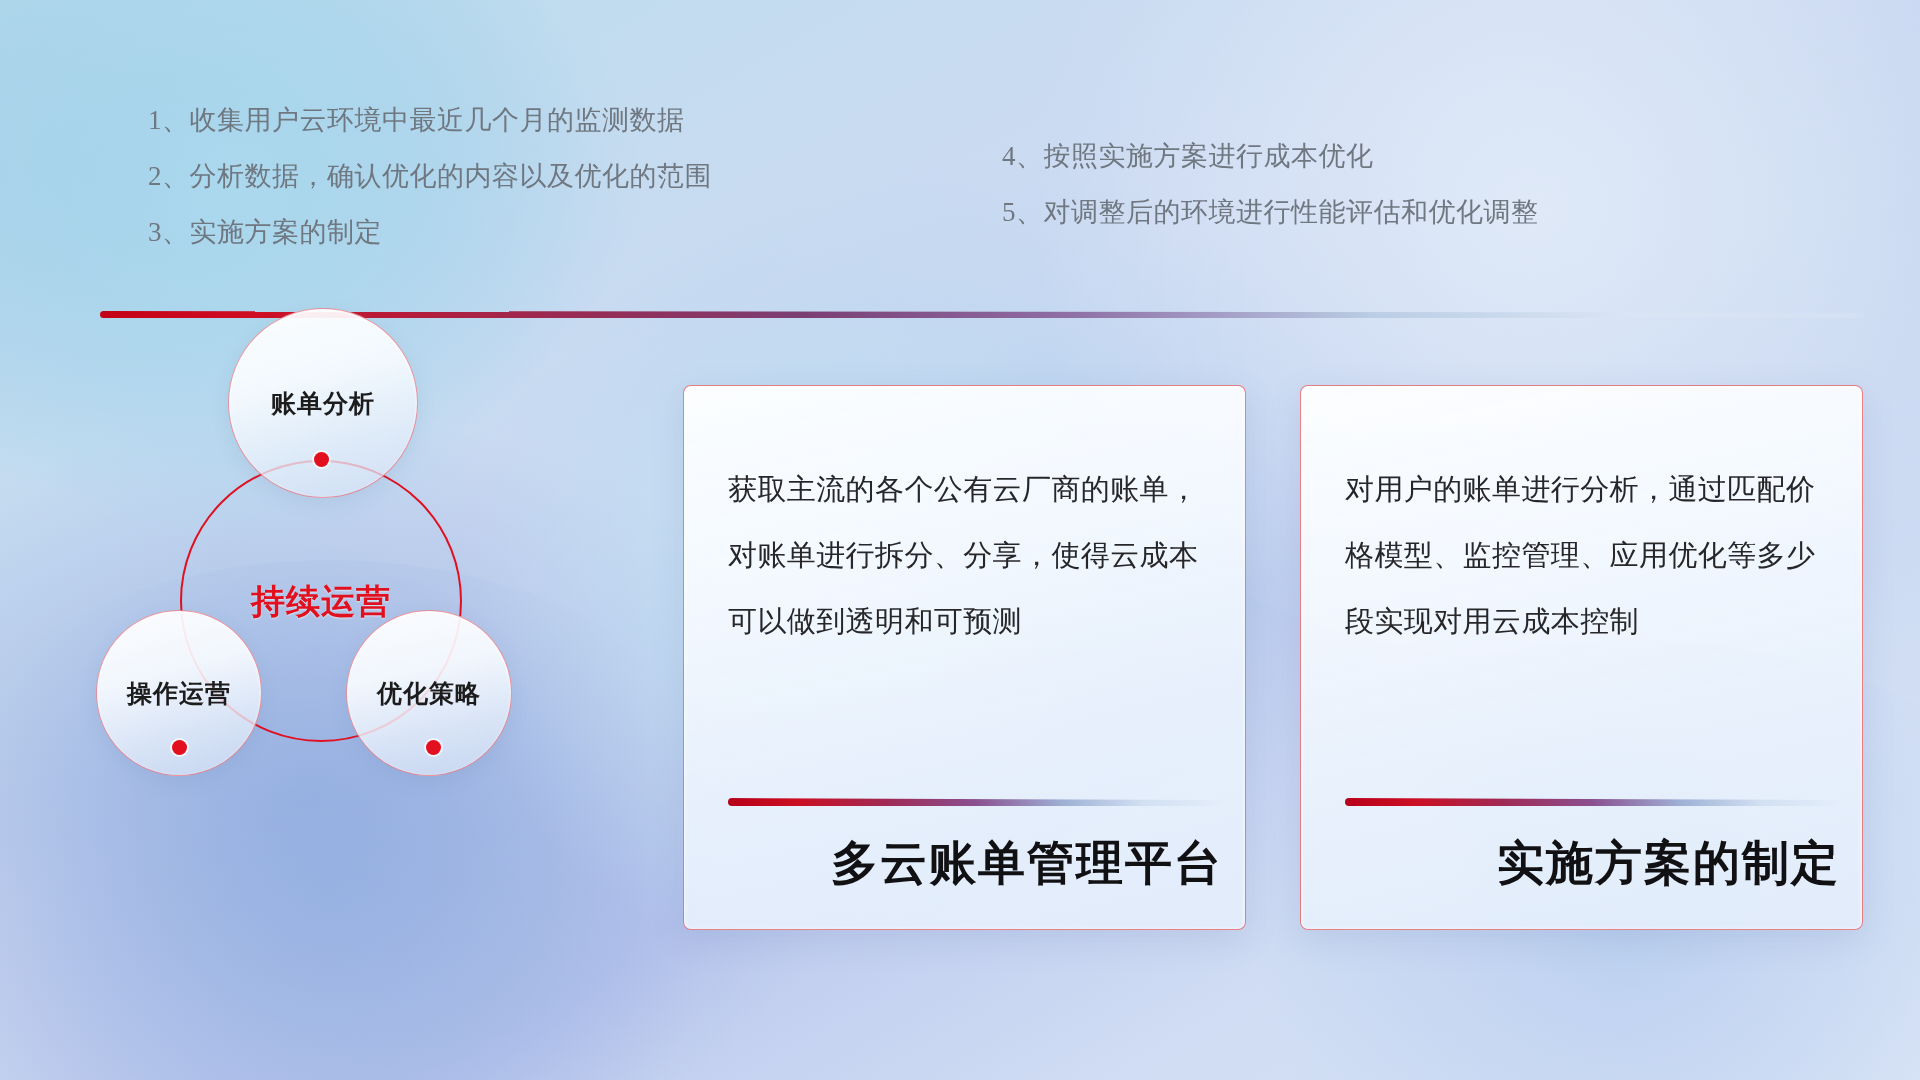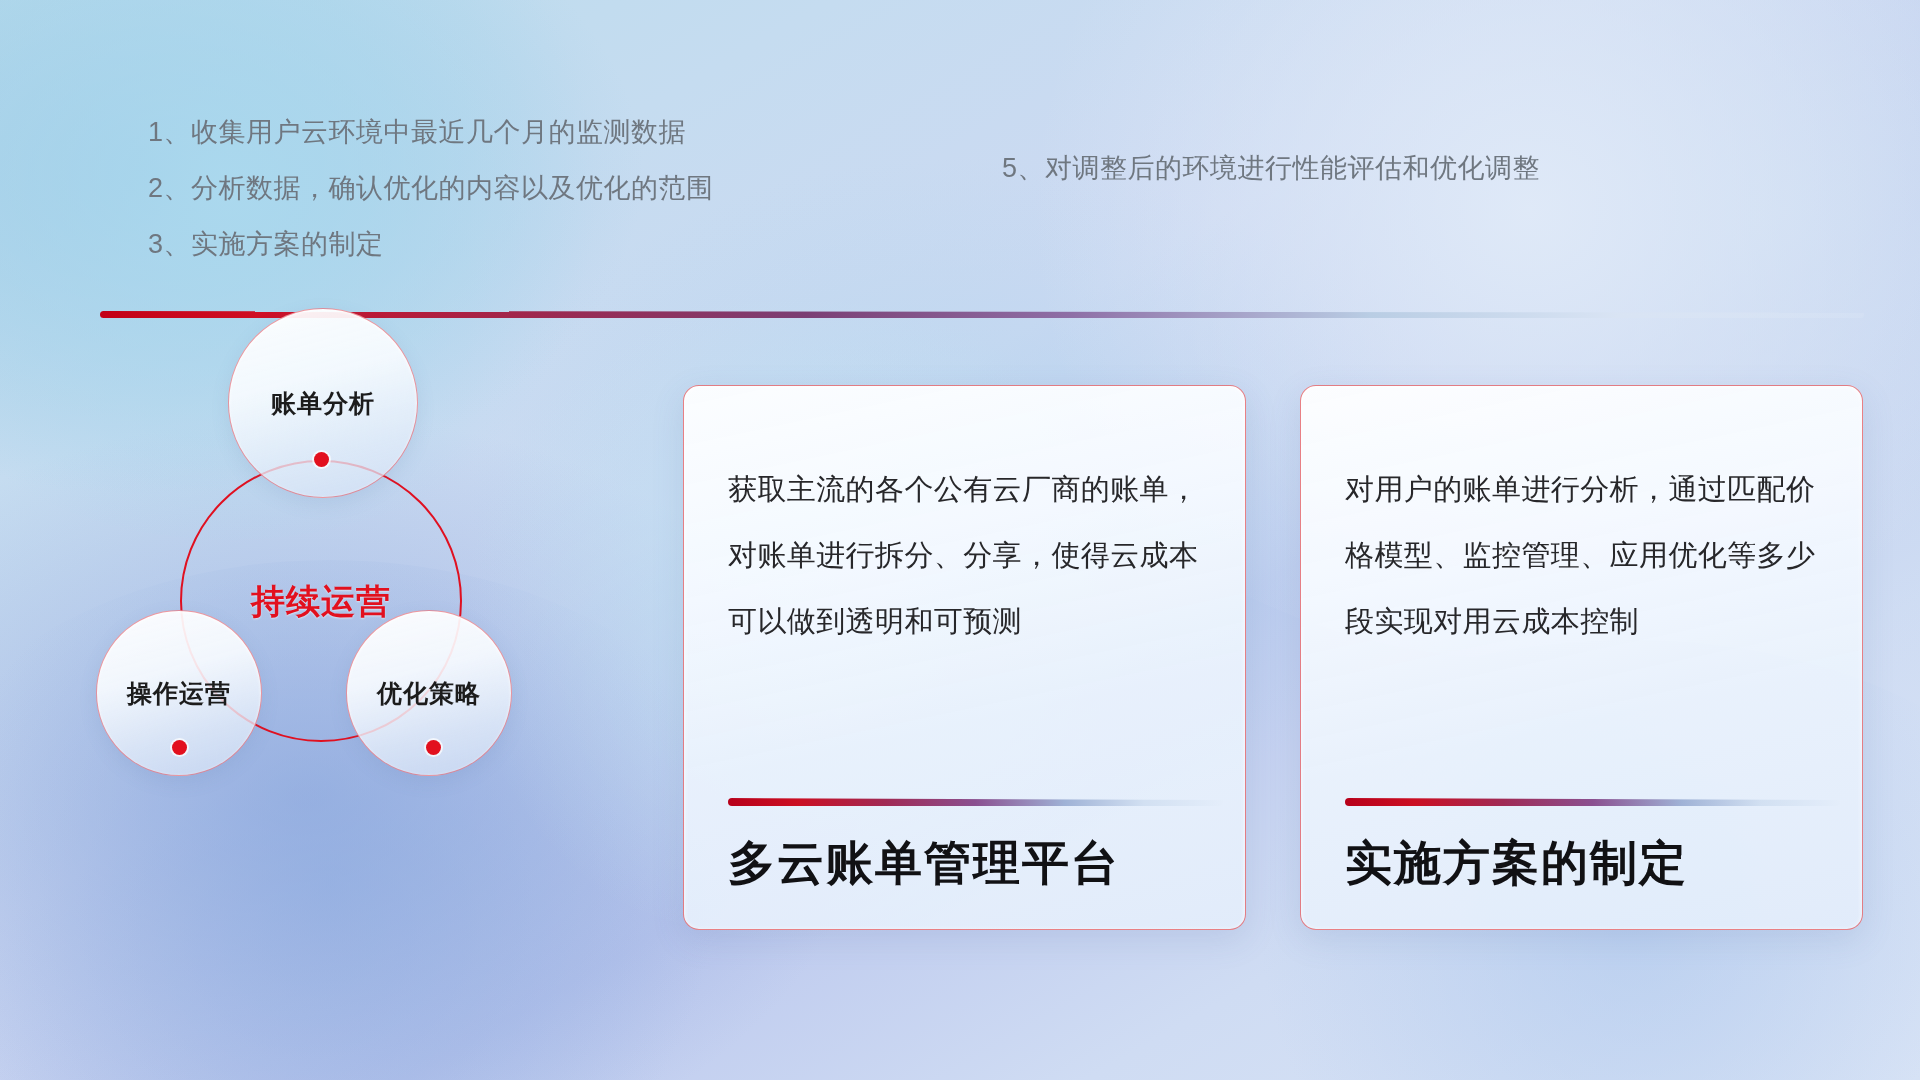--- a/index.html
+++ b/index.html
@@ -37,24 +37,25 @@
   .bloom.b3 { left:-120px; top:560px;   width:900px;  height:640px;
     background: radial-gradient(circle at 50% 50%, rgba(138,170,223,0.55) 0%, rgba(138,170,223,0) 70%); }
   .bloom.b4 { left:1180px; top:640px;   width:900px;  height:560px;
     background: radial-gradient(circle at 50% 50%, rgba(168,196,236,0.55) 0%, rgba(168,196,236,0) 70%); }
   .bloom.b5 { left:420px;  top:300px;   width:760px;  height:640px;
     background: radial-gradient(circle at 50% 50%, rgba(196,226,243,0.75) 0%, rgba(196,226,243,0) 68%); }
 
   
   .bullets {
     position: absolute;
-    top: 104px;
+    top: 92px;
     left: 0;
     width: 1920px;
     height: 165px;
+    font-family: Liberation Serif, serif;
   }
   .col-left  { position: absolute; left: 148px; top: 0; }
   .col-right { position: absolute; left: 1002px; top: 36px; }
 
   .bullet {
     font-size: 27px;
     line-height: 56px;
     color: #6f7780;
     letter-spacing: 0.5px;
     white-space: nowrap;
@@ -150,21 +151,21 @@
     left: 683px;
     top: 385px;
     width: 1180px;
     height: 545px;
   }
   .card {
     position: absolute;
     top: 0;
     width: 563px;
     height: 545px;
-    border-radius: 16px;
+    border-radius: 8px;
     border: 1.8px solid rgba(226,80,86,0.72);
     background: linear-gradient(168deg,
       rgba(253,254,255,0.97) 0%,
       rgba(246,250,255,0.95) 30%,
       rgba(235,243,253,0.92) 60%,
       rgba(227,237,251,0.92) 100%);
     box-shadow: 0 10px 32px rgba(86,116,170,0.15), inset 0 1px 4px rgba(255,255,255,0.9);
     padding: 60px 22px 34px 44px;
     display: flex;
     flex-direction: column;
@@ -190,41 +191,42 @@
       #b7001a 0%, #cb0f23 14%, #a02a55 32%, #8a5090 50%,
       #9fb2d6 68%, #d2e0f2 84%, rgba(226,236,248,0.2) 100%);
     clip-path: polygon(0 0, 100% 26%, 100% 100%, 0 100%);
   }
   .card-title {
     margin-top: 26px;
     font-size: 47px;
     font-weight: 700;
     color: #111114;
     letter-spacing: 2px;
-    text-align: left;
+    text-align: right;
   }
 </style>
 </head>
 <body>
 
 <div class="slide">
 
   <div class="bloom b1"></div>
   <div class="bloom b2"></div>
   <div class="bloom b3"></div>
   <div class="bloom b4"></div>
   <div class="bloom b5"></div>
 
   <div class="bullets">
     <div class="col-left">
       <div class="bullet">1、收集用户云环境中最近几个月的监测数据</div>
       <div class="bullet">2、分析数据，确认优化的内容以及优化的范围</div>
       <div class="bullet">3、实施方案的制定</div>
     </div>
     <div class="col-right">
+      <div class="bullet">4、按照实施方案进行成本优化</div>
       <div class="bullet">5、对调整后的环境进行性能评估和优化调整</div>
     </div>
   </div>
 
   <div class="divider"></div>
 
   <div class="venn">
 
     <div class="circle ring">
       <div class="ring-label">持续</div>

